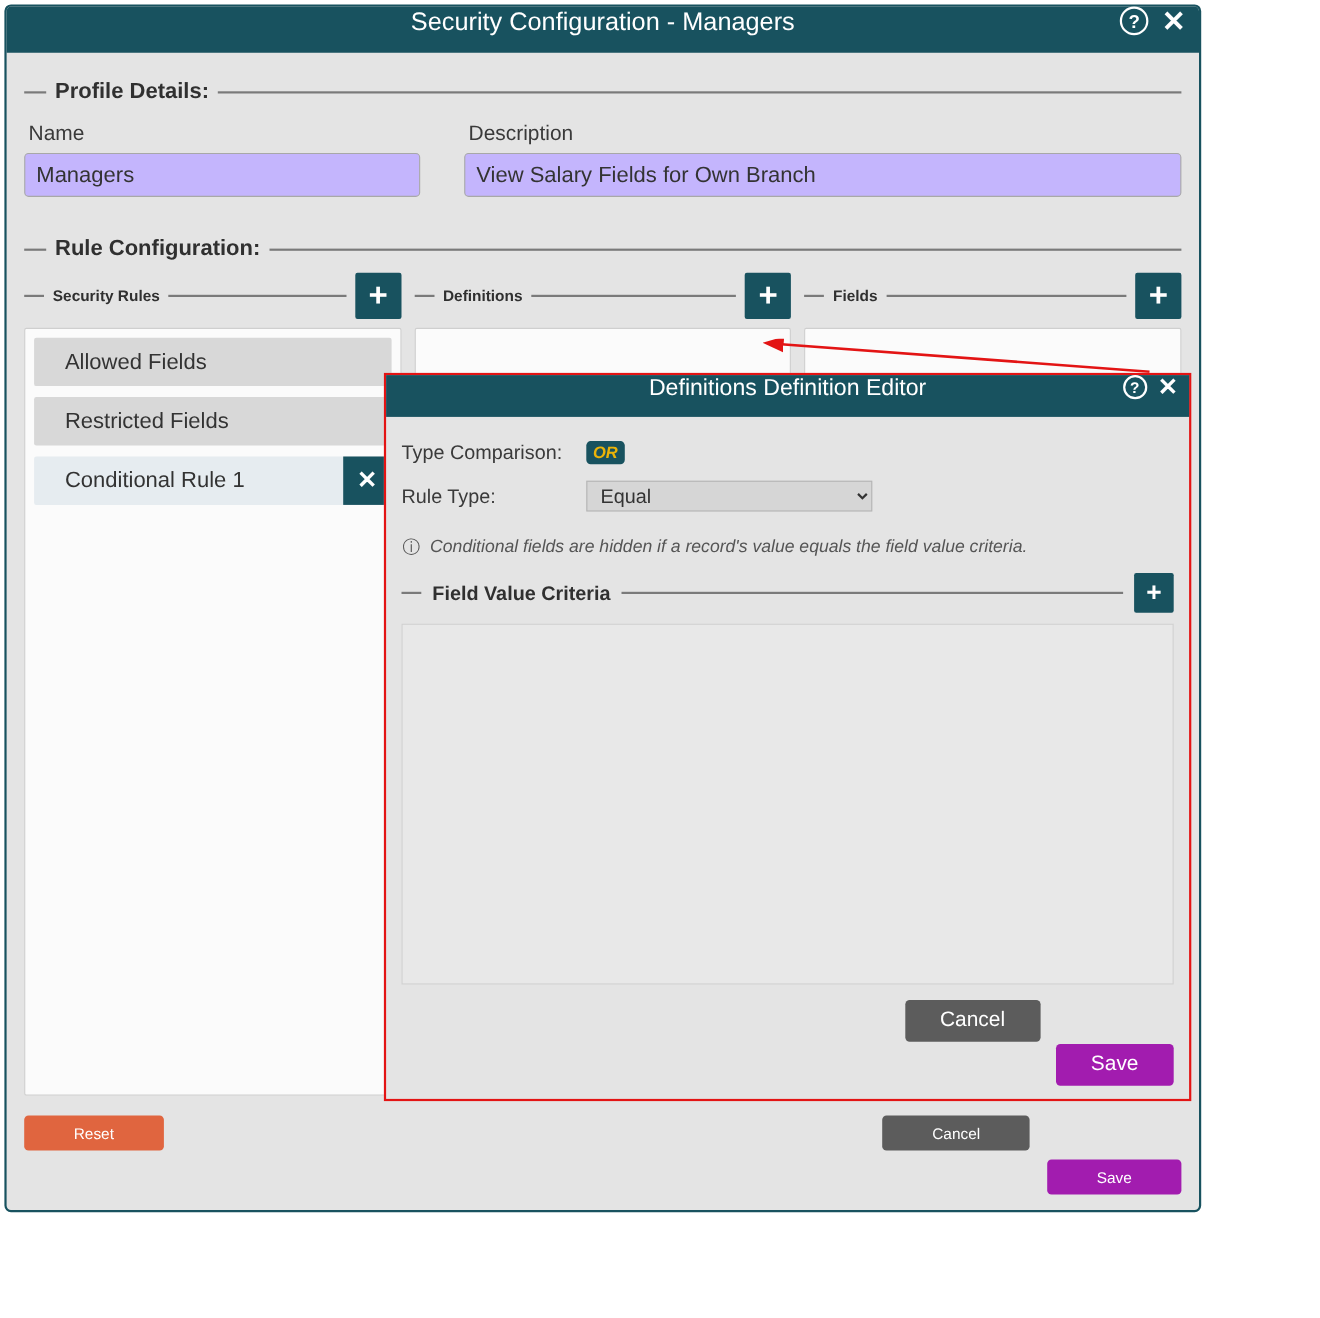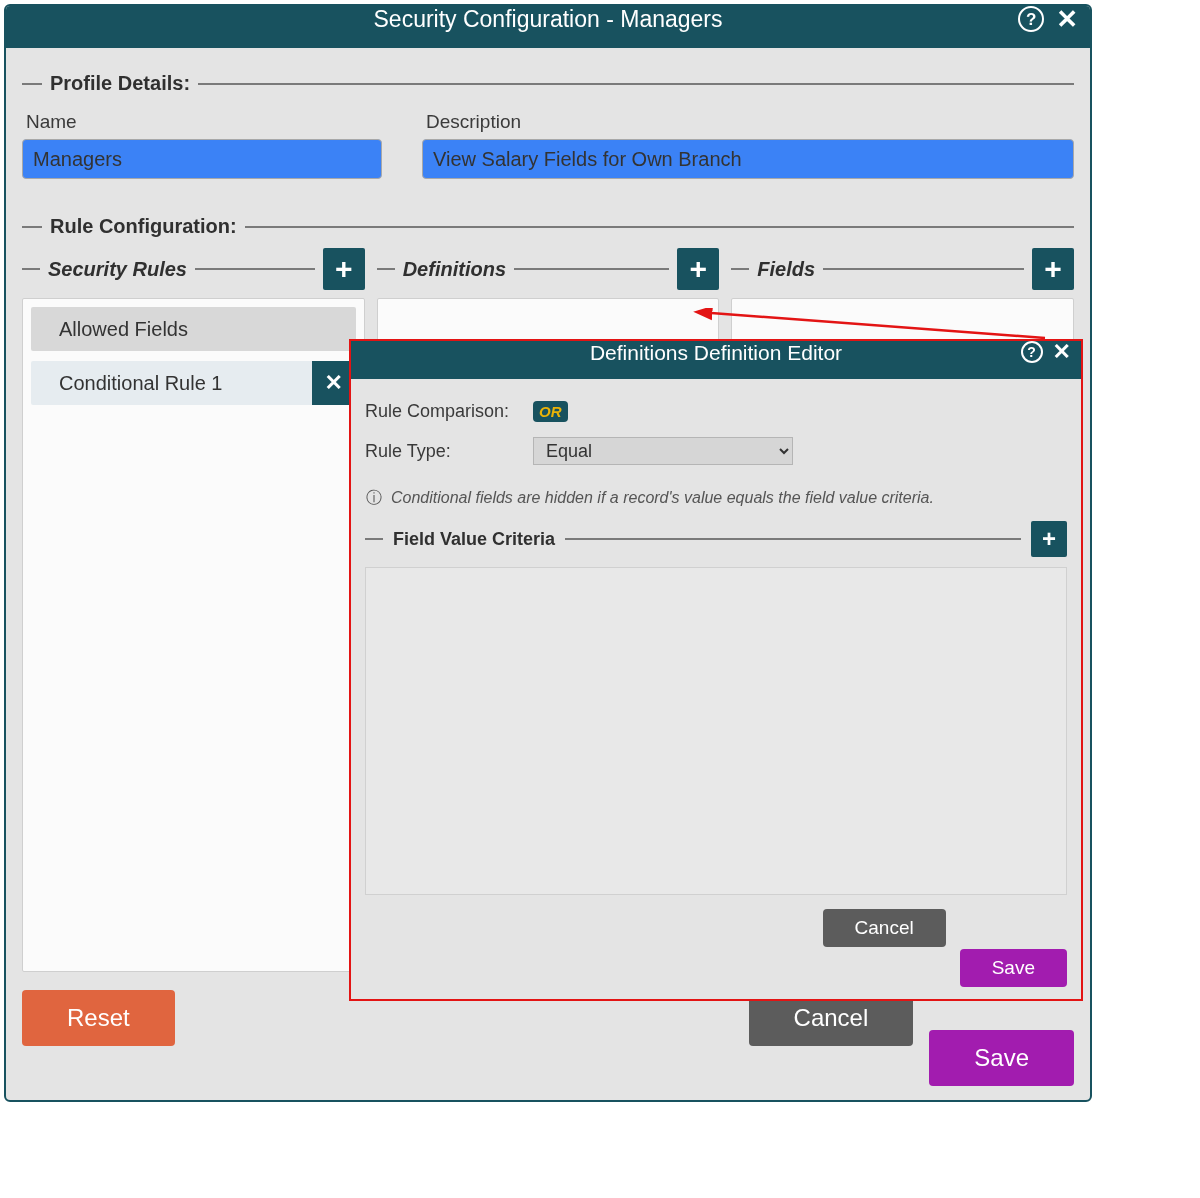--- a/index.html
+++ b/index.html
@@ -102,42 +102,42 @@
     color: #3a3a3a;
     margin: 2px 0 2px 4px;
   }
   .text-input {
     height: 40px;
     padding: 4px 10px;
     font-size: 20px;
     font-family: inherit;
     border: 1px solid #a8a8a8;
     border-radius: 4px;
-    background: #3b82f6;
+    background: #c4b5fd;
     color: #333;
   }
   .rule-config {
     margin-top: 26px;
     flex: 1;
     display: flex;
     flex-direction: column;
   }
   .three-col-headers {
     display: flex;
     gap: 12px;
     margin-top: 2px;
   }
   .col-header {
     flex: 1;
     display: flex;
     align-items: center;
     gap: 8px;
   }
   .col-header .dash { width: 18px; height: 2px; background: #7a7a7a; }
-  .col-header .lbl { font-size: 20px; font-weight: bold; color: #303030; white-space: nowrap; font-style: italic; }
+  .col-header .lbl { font-size: 14px; font-weight: bold; color: #303030; white-space: nowrap; }
   .col-header .rule { flex: 1; height: 2px; background: #7a7a7a; }
   .plus-btn {
     width: 42px; height: 42px;
     background: #18525f;
     color: #fff;
     border: none;
     display: inline-flex;
     align-items: center;
     justify-content: center;
     font-size: 30px;
@@ -185,23 +185,23 @@
     font-size: 22px;
     font-weight: bold;
     cursor: pointer;
   }
   .bottom-bar {
     display: flex;
     justify-content: space-between;
     padding-top: 18px;
   }
   .btn {
-    height: 56px;
+    height: 32px;
     padding: 1px 45px;
-    font-size: 24px;
+    font-size: 14px;
     border: none;
     border-radius: 4px;
     cursor: pointer;
     color: #fff;
     font-family: inherit;
   }
   .btn.reset { background: #e0653f; }
   .btn.cancel { background: #5c5c5c; }
   .btn.save { background: #a21caf; margin-top: 40px; }
   .right-btns { display: flex; gap: 16px; }
@@ -369,20 +369,23 @@
           <span class="rule"></span>
           <button class="plus-btn">+</button>
         </div>
       </div>
 
       <div class="three-col-body">
         <div class="panel">
           <div class="rule-item">
             <span>Allowed Fields</span>
           </div>
+          <div class="rule-item">
+            <span>Restricted Fields</span>
+          </div>
           <div class="rule-item selected">
             <span>Conditional Rule 1</span>
             <button class="del-btn">✕</button>
           </div>
         </div>
         <div class="panel"></div>
         <div class="panel"></div>
       </div>
     </div>
 
@@ -408,21 +411,21 @@
 <div class="modal">
   <div class="titlebar">
     <span>Definitions Definition Editor</span>
     <div class="titlebar-icons">
       <span class="help-icon">?</span>
       <span class="close-x">✕</span>
     </div>
   </div>
   <div class="modal-body">
     <div class="form-row">
-      <span class="lbl">Rule Comparison:</span>
+      <span class="lbl">Type Comparison:</span>
       <span class="or-pill">OR</span>
     </div>
     <div class="form-row">
       <span class="lbl">Rule Type:</span>
       <select class="select">
         <option>Equal</option>
       </select>
     </div>
     <div class="hint-row">
       <span class="info-icon">ⓘ</span>

